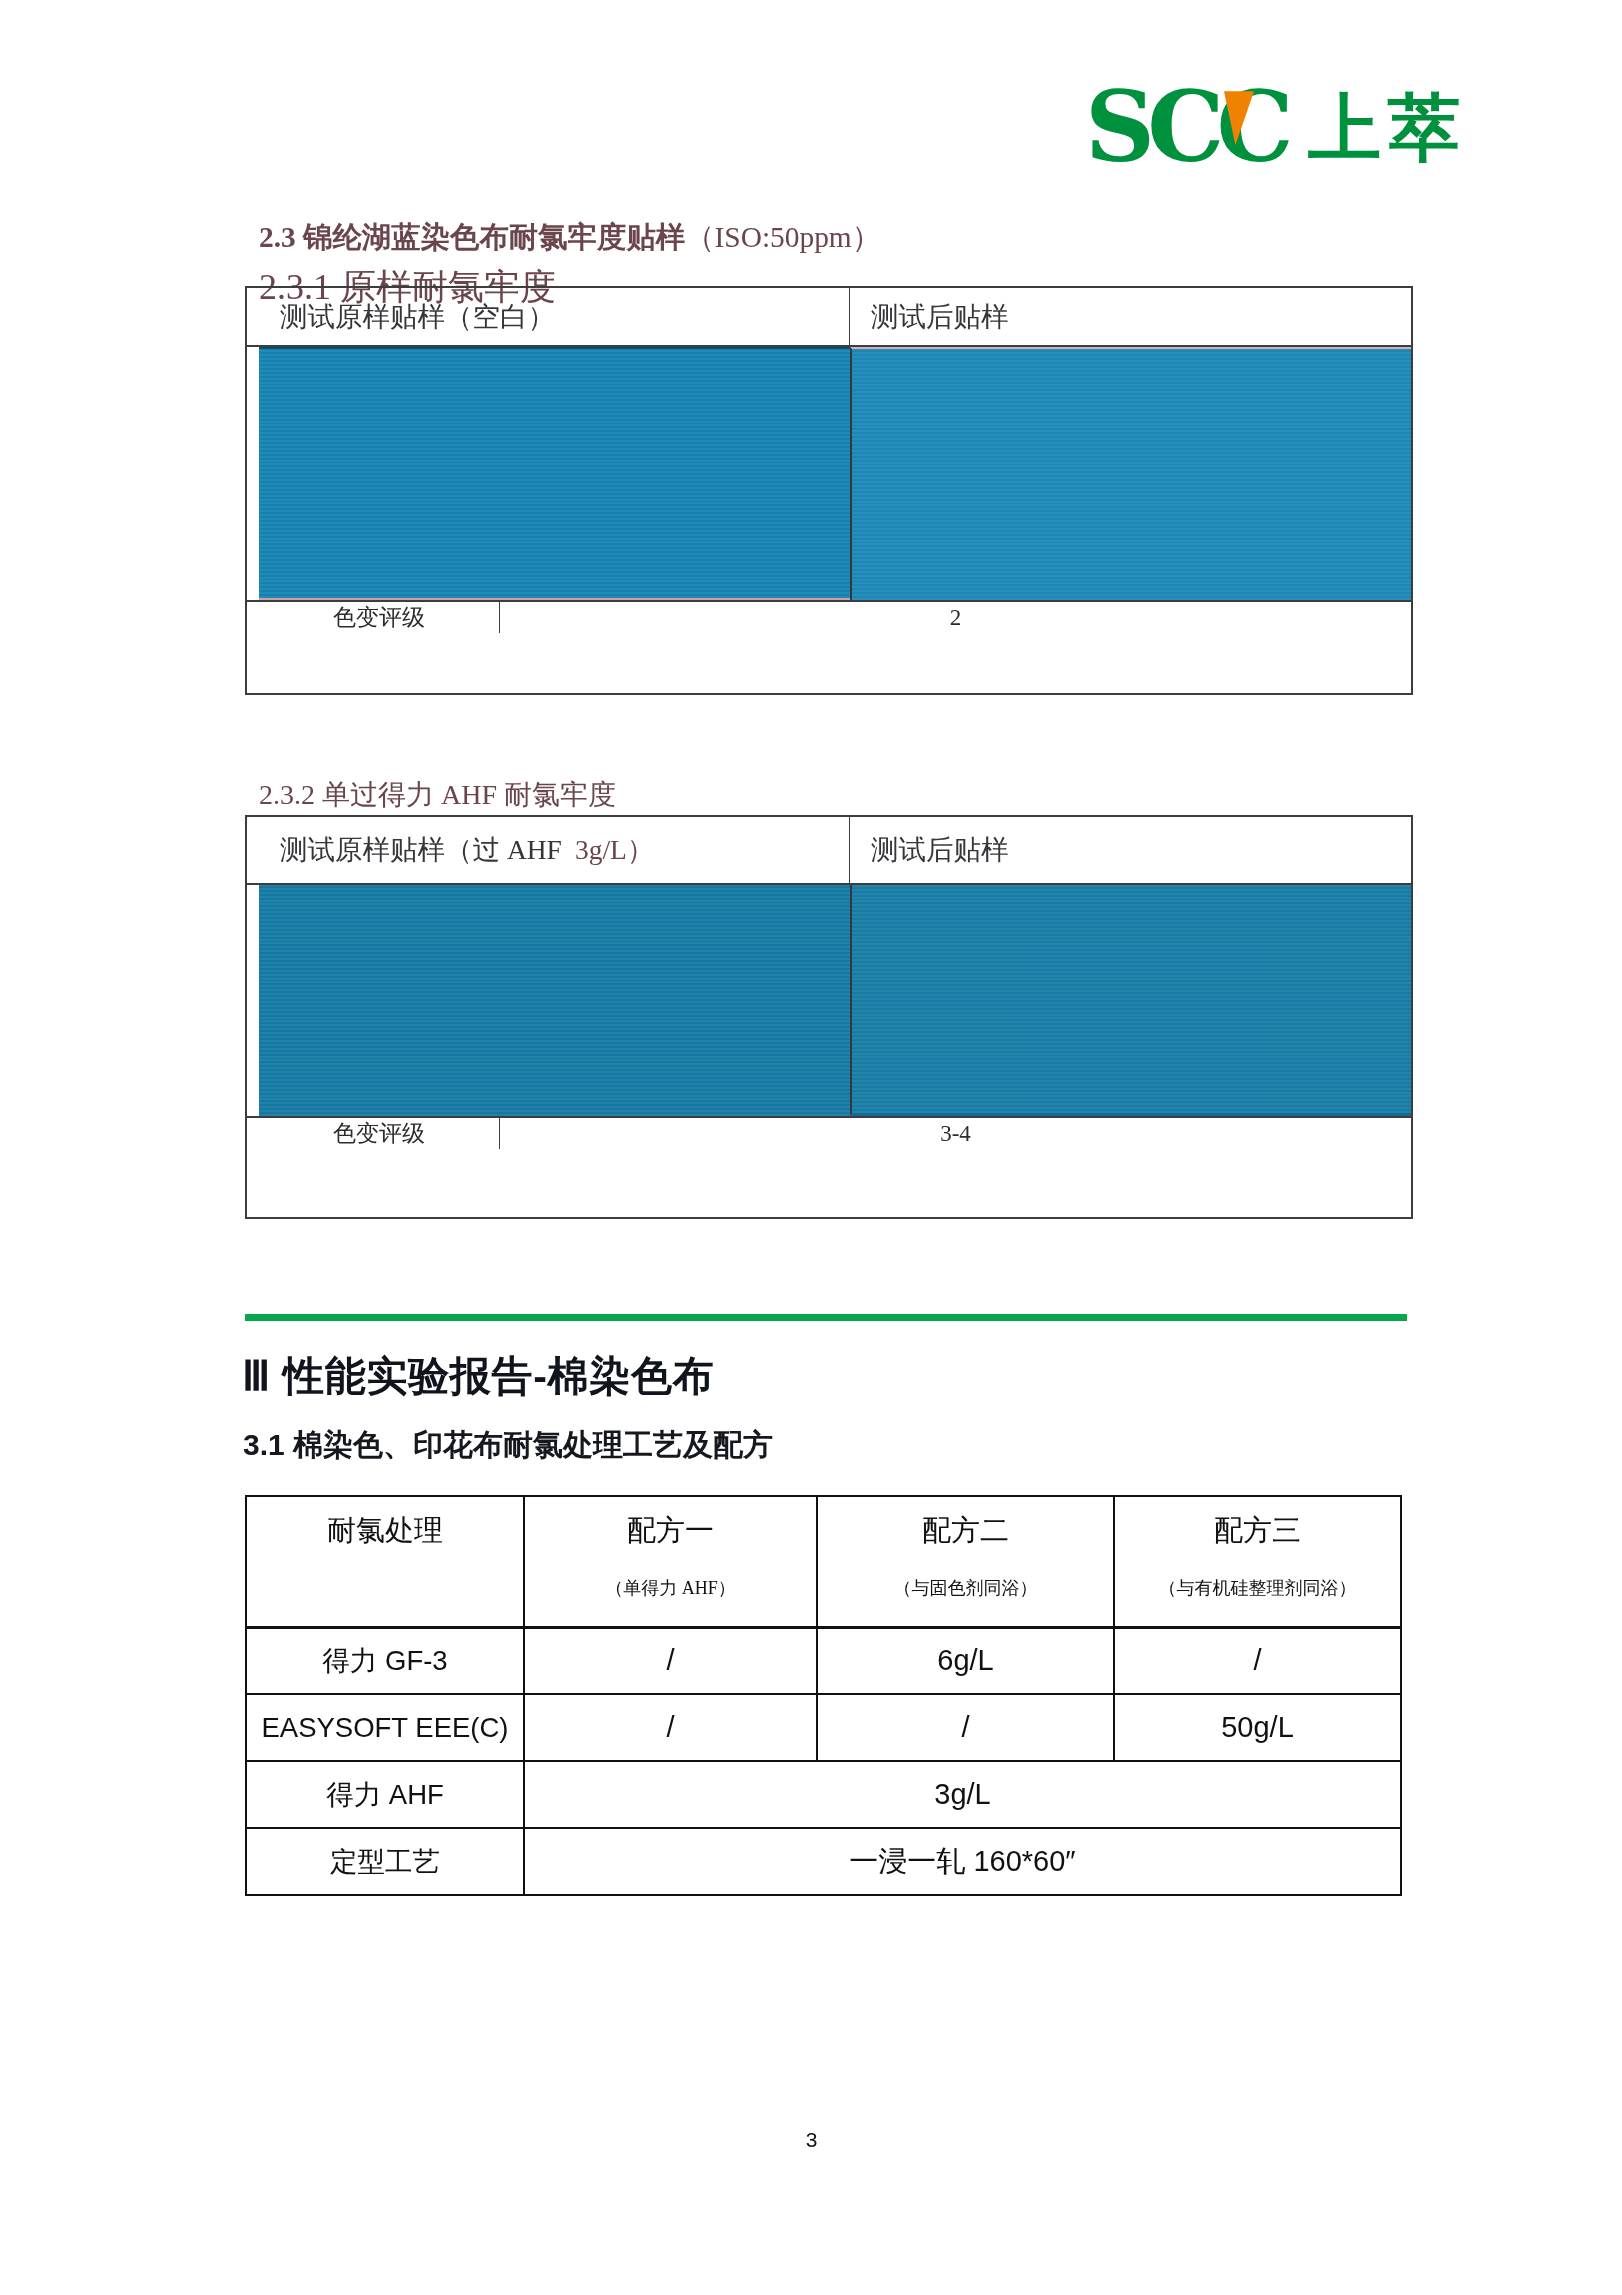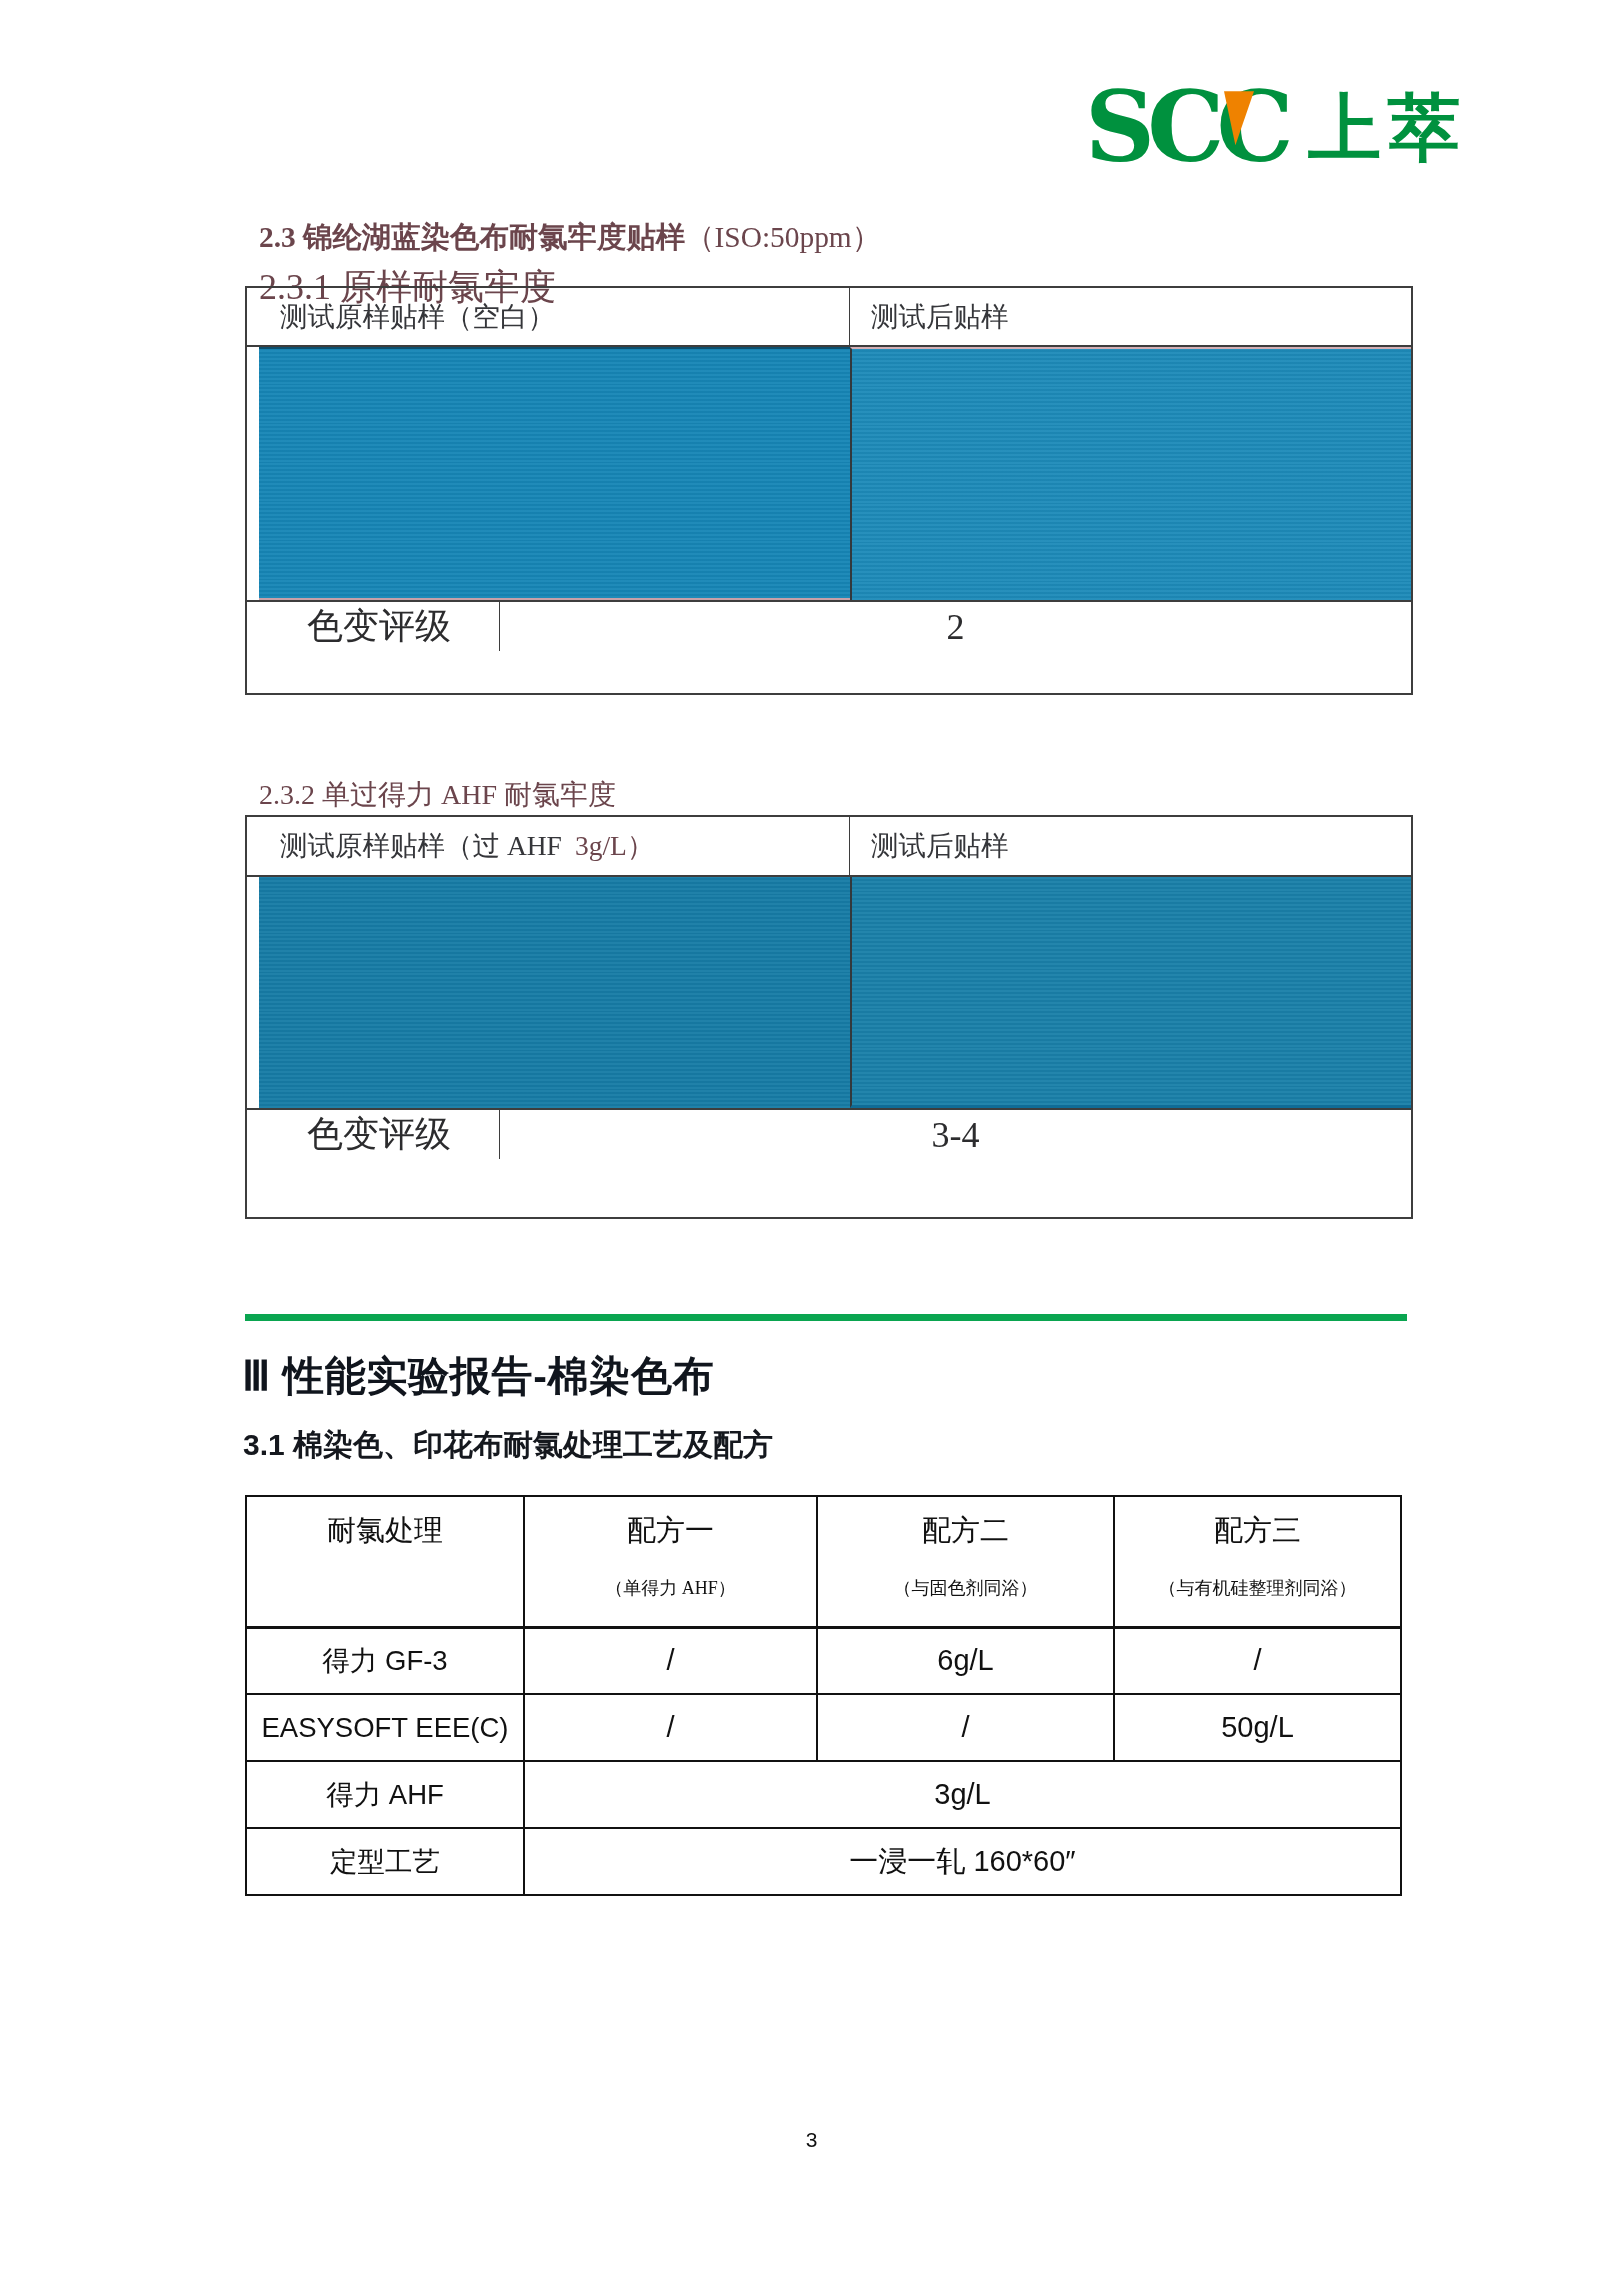--- a/index.html
+++ b/index.html
@@ -34,38 +34,38 @@
   .h-31{
     position:absolute;left:243px;top:1425px;font-size:30px;font-weight:bold;color:#15181e;
     font-family:"Liberation Sans", sans-serif;white-space:nowrap;
   }
   
   .tblA{position:absolute;left:245px;width:1168px;border:2px solid #3d3d3d;box-sizing:border-box;}
   .t1{top:286px;height:409px;}
   .t2{top:815px;height:404px;}
   .tblA .row{display:flex;box-sizing:border-box;padding-left:12px;}
   .tblA .head{height:59px;align-items:center;font-size:27.5px;color:#35363a;border-bottom:2px solid #3d3d3d;box-sizing:border-box;}
-  .t2 .head{height:60px;text-align:center;}
+  .t2 .head{height:68px;text-align:center;}
   .tblA .head .cell{box-sizing:border-box;padding-left:21px;white-space:nowrap;}
   .tblA .head .c1{width:591px;border-right:1.3px solid #3d3d3d;align-self:stretch;display:flex;align-items:center;}
   .tblA .head .c2{flex:1;align-self:stretch;display:flex;align-items:center;}
   .accent-maroon{margin-left:13px;}
   .swatchrow{height:253px;}
   .t2 .swatchrow{height:231px;}
   .sw{height:100%;box-sizing:border-box;position:relative;}
   .sw.left{width:591px;}
   .sw.right{flex:1;border-left:2px solid #33383c;}
   .t1 .sw.left{border-top:2.6px solid #0c4f6e;border-bottom:2px solid #c9a0a8;}
   .t1 .sw.right{border-top:2px solid #d4b0b6;}
   .t2 .sw.right{border-bottom:3.3px solid #0f6c97;}
   .sw::after{ 
     content:"";position:absolute;inset:0;
     background:repeating-linear-gradient(0deg, rgba(255,255,255,0.04) 0 2px, rgba(0,30,50,0.05) 2px 3.9px);
   }
-  .raterow{flex:1;border-top:2px solid #3d3d3d;font-size:36px;color:#2c2c2e;}
+  .raterow{flex:1;border-top:2px solid #3d3d3d;font-size:23px;color:#2c2c2e;}
   .raterow .rlabel{width:240px;border-right:1.3px solid #3d3d3d;display:flex;align-items:center;justify-content:center;}
   .raterow .rvalue{flex:1;display:flex;align-items:center;justify-content:center;}
   
   .green-line{position:absolute;left:245px;top:1314px;width:1162px;height:6.5px;}
   
   .tblB{
     position:absolute;left:245px;top:1495px;width:1155px;border-collapse:collapse;table-layout:fixed;
     font-family:"Liberation Sans", sans-serif;color:#111111;border-radius:18px;
   }
   .tblB col.cA{width:278px;} .tblB col.cB{width:293px;} .tblB col.cC{width:297px;} .tblB col.cD{width:287px;}

